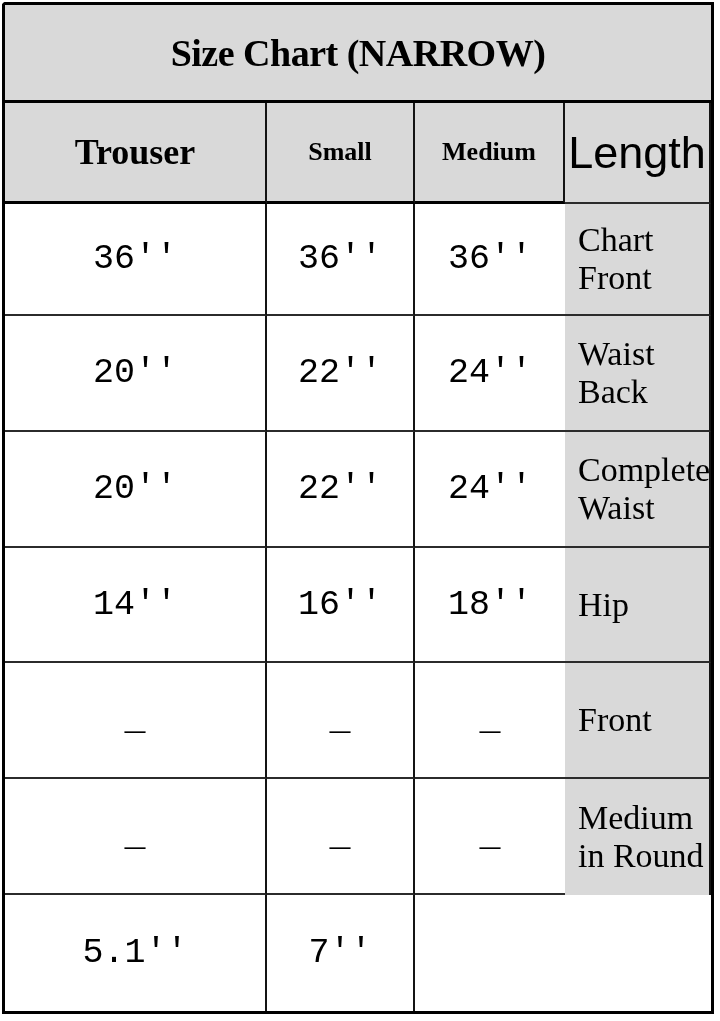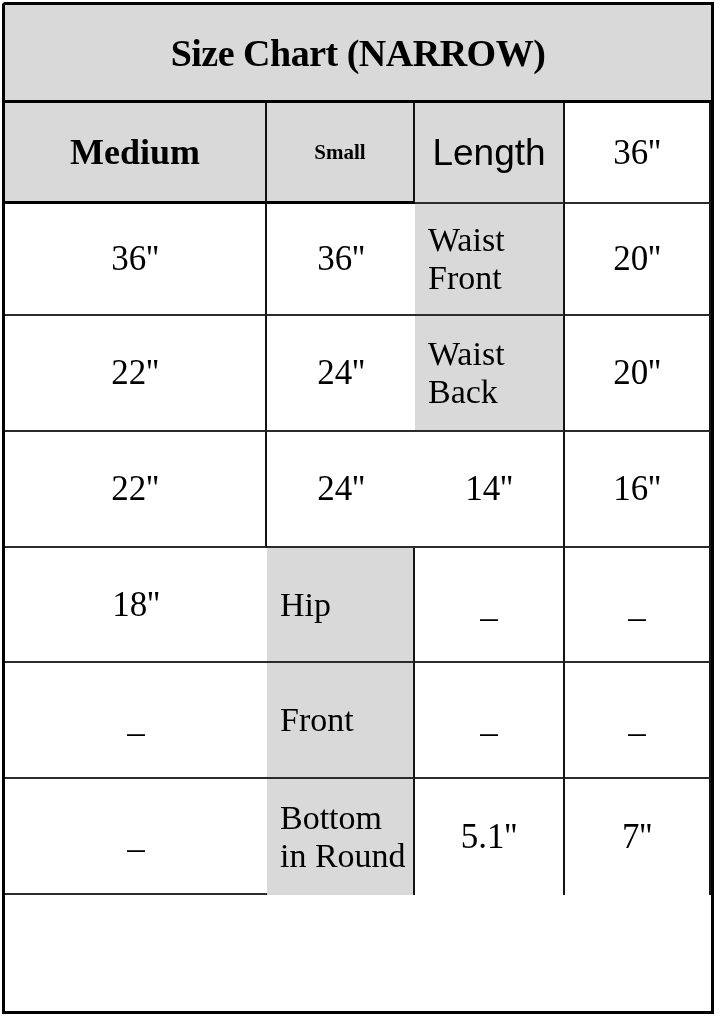--- a/index.html
+++ b/index.html
@@ -37,78 +37,80 @@
     grid-column:1 / -1;
     border-right:none;
     border-bottom:3px solid #000;
     font-weight:bold;
     font-size:38px;
     letter-spacing:-0.5px;
   }
   .head{
     border-bottom:3px solid #000;
     font-weight:bold;
-    font-size:21px;
+    font-size:26px;
   }
   .head.corner{font-size:36px;}
   .row-label{
     justify-content:flex-start;
     padding-left:13px;
     font-size:34px;
     font-family:"Liberation Serif", serif;
   }
   .row-label.sans-center{
     justify-content:center;
     padding-left:0;
-    font-size:37px;
+    font-size:45px;
     font-family:"Liberation Sans", sans-serif;
   }
   .value{
     font-size:35px;
-    font-family:Liberation Serif, serif;
+    font-family:Liberation Mono, monospace;
   }
 </style>
 </head>
 <body>
 
 <div class="page">
   <div class="size-table">
 
     <div class="cell title-cell gray">Size Chart (NARROW)</div>
 
-    <div class="cell head corner gray">Medium</div>
+    <div class="cell head corner gray">Trouser</div>
     <div class="cell head gray">Small</div>
+    <div class="cell head gray">Medium</div>
 
     <div class="cell row-label sans-center gray">Length</div>
     <div class="cell value">36''</div>
     <div class="cell value">36''</div>
     <div class="cell value last-col">36''</div>
 
-    <div class="cell row-label gray">Waist Front</div>
+    <div class="cell row-label gray">Chart Front</div>
     <div class="cell value">20''</div>
     <div class="cell value">22''</div>
     <div class="cell value last-col">24''</div>
 
     <div class="cell row-label gray">Waist Back</div>
     <div class="cell value">20''</div>
     <div class="cell value">22''</div>
     <div class="cell value last-col">24''</div>
 
+    <div class="cell row-label gray">Complete Waist</div>
     <div class="cell value">14''</div>
     <div class="cell value">16''</div>
     <div class="cell value last-col">18''</div>
 
     <div class="cell row-label gray">Hip</div>
     <div class="cell value">_</div>
     <div class="cell value">_</div>
     <div class="cell value last-col">_</div>
 
     <div class="cell row-label gray">Front</div>
     <div class="cell value">_</div>
     <div class="cell value">_</div>
     <div class="cell value last-col">_</div>
 
-    <div class="cell row-label gray last-row">Bottom in Round</div>
+    <div class="cell row-label gray last-row">Medium in Round</div>
     <div class="cell value last-row">5.1''</div>
     <div class="cell value last-row">7''</div>
 
   </div>
 </div>
 
 </body></html>

